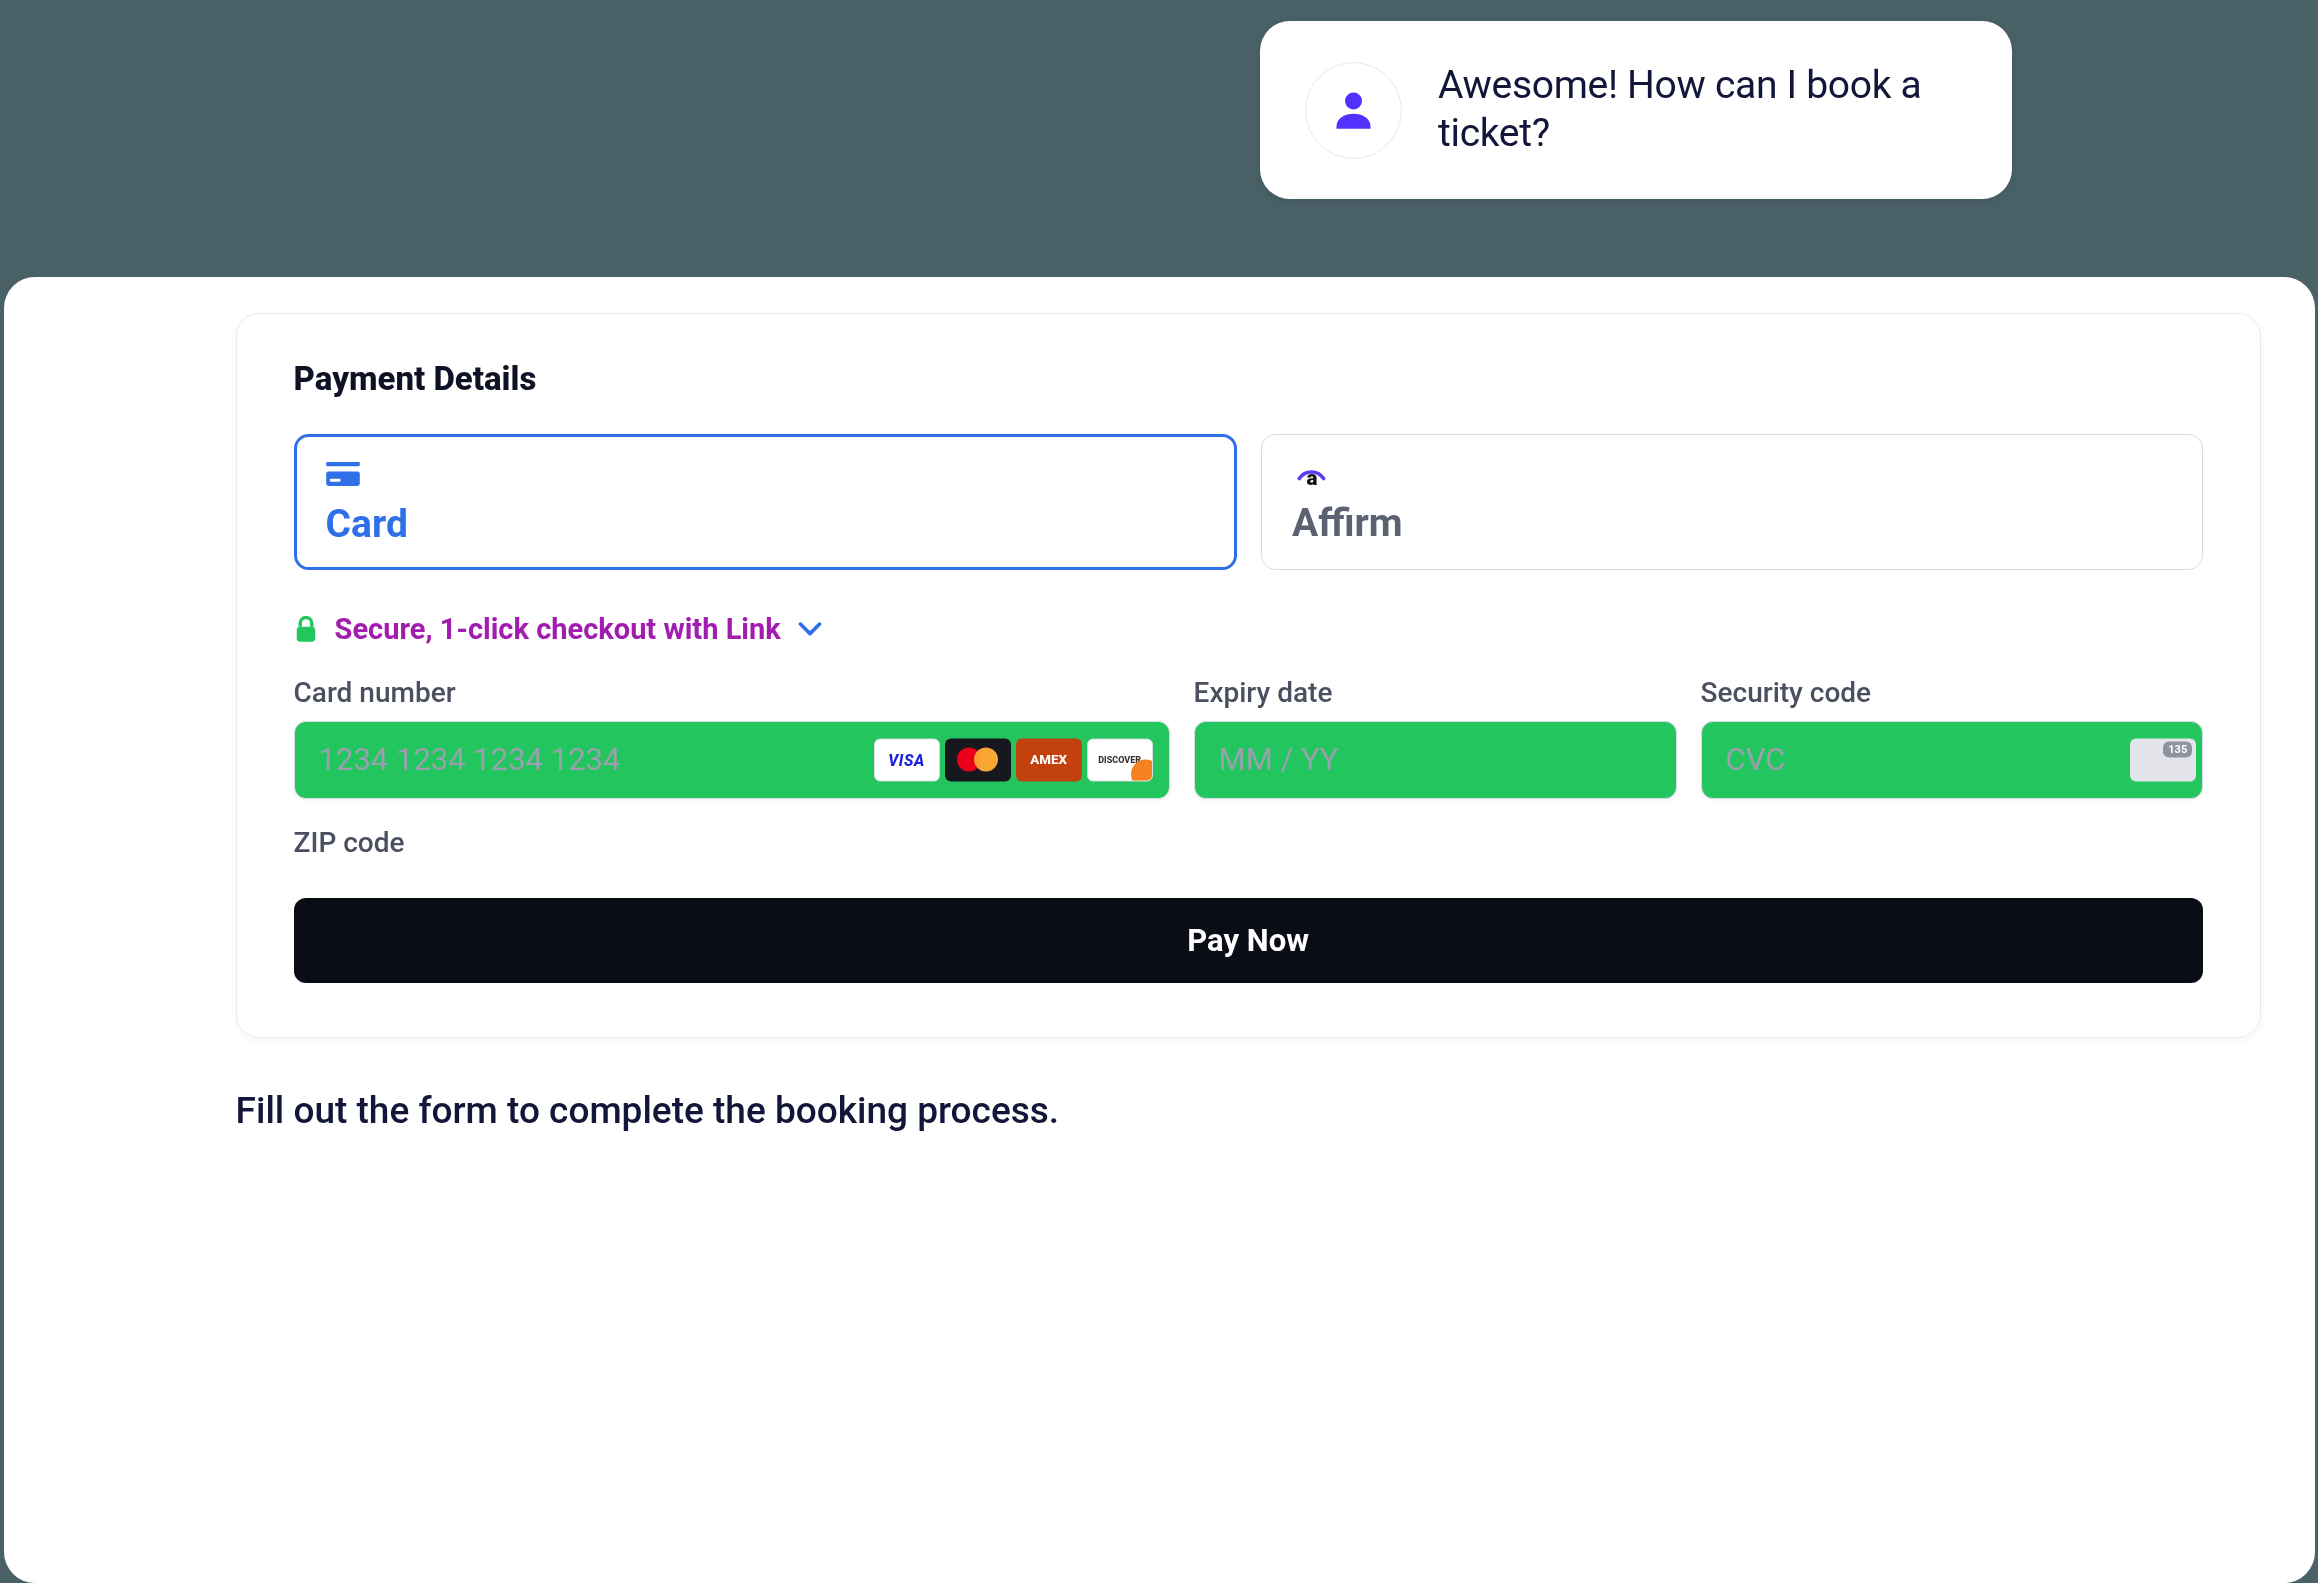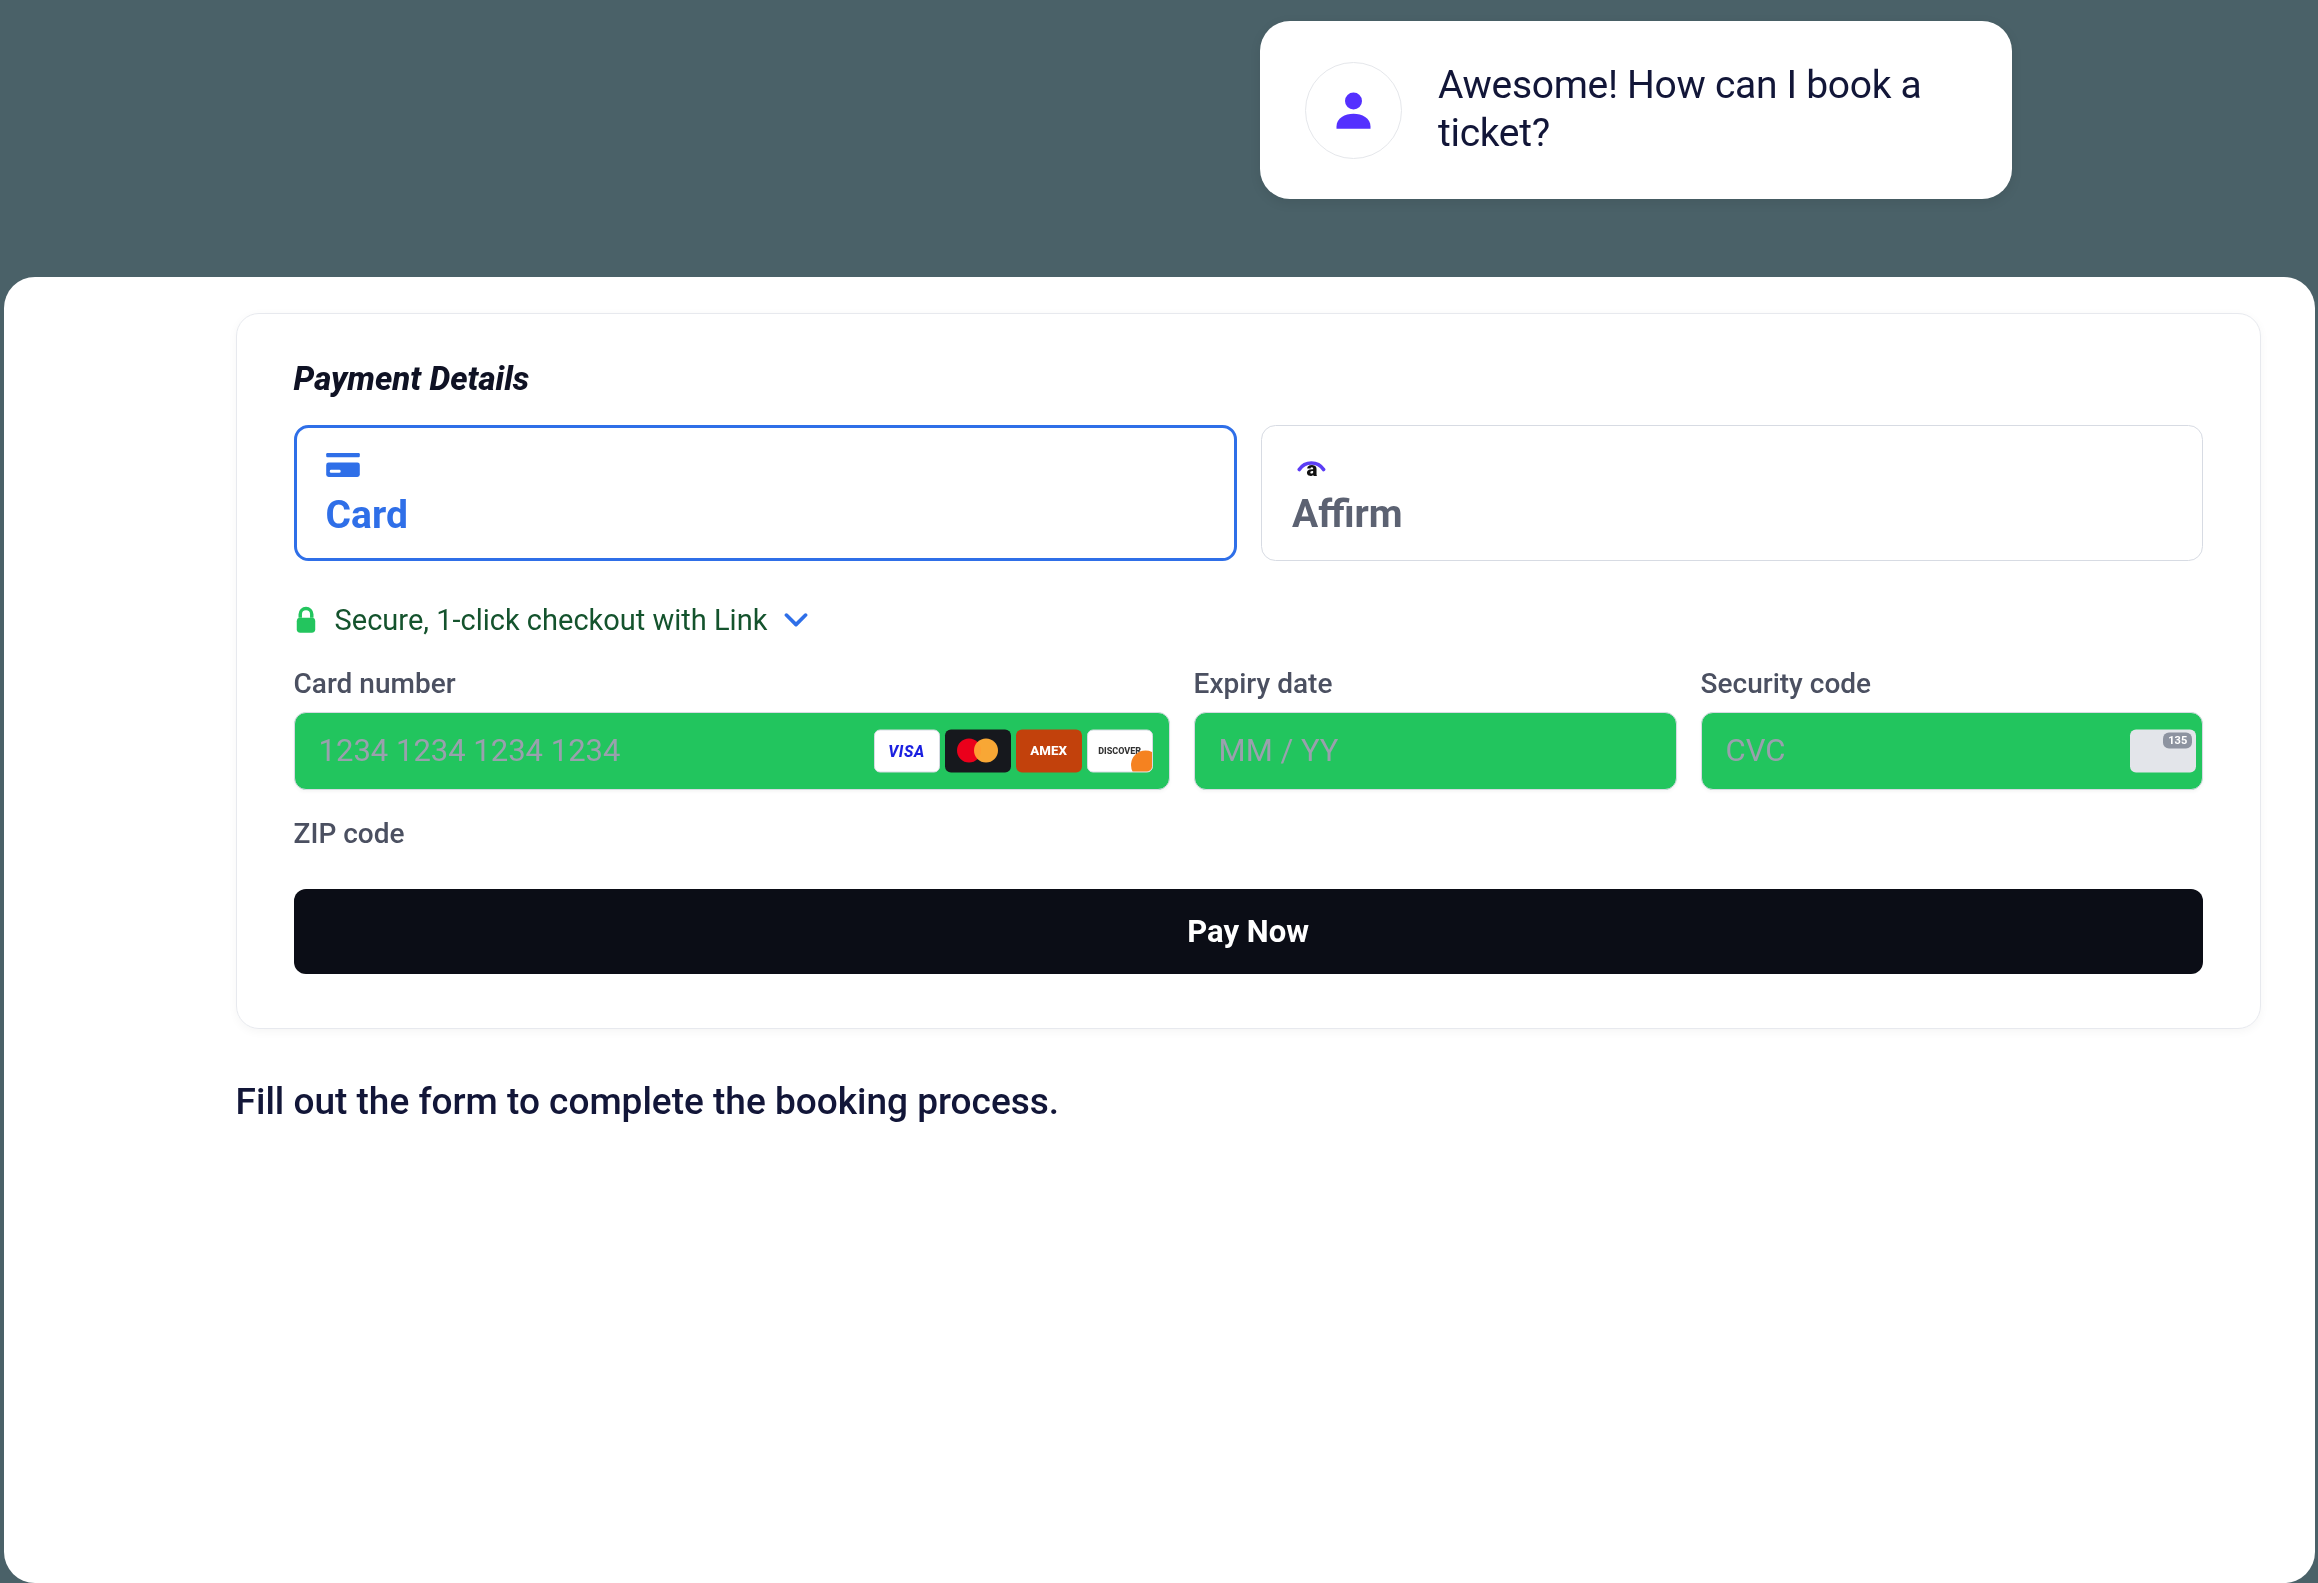--- a/index.html
+++ b/index.html
@@ -11,32 +11,32 @@
     .chat-avatar svg { width:51px; height:51px; }
     .chat-text { font-size:39px; font-weight:400; color:#121638; line-height:1.22; letter-spacing:-0.3px; }
 
     
     .assistant-card { position:absolute; top:277px; left:3.6px; width:2311px; height:1306px; background:#fff; border-radius:31px; padding:36px 54px 42px 232px; }
     .sparkle-badge { position:absolute; top:302px; left:36px; width:139px; height:139px; border-radius:50%; background:linear-gradient(135deg,#6a4bff 0%,#5430ff 100%); display:flex; align-items:center; justify-content:center; }
     .sparkle-badge svg { width:72px; height:72px; }
 
     
     .payment-panel { border:1.8px solid #e7e9ee; border-radius:23px; padding:45px 57px 54px; box-shadow:0 2.4px 9.7px rgba(0,0,0,.04); }
-    .panel-title { font-size:33px; font-weight:800; color:#0f1224; margin-bottom:27px;font-style:italic; }
+    .panel-title { font-size:33px; font-weight:800; color:#0f1224; margin-bottom:36px; }
 
     .method-row { display:flex; gap:24px; margin-bottom:42px; }
     .method-tab { flex:1; border:1.8px solid #d7dbe3; border-radius:14.5px; padding:24px 30px 20.5px; cursor:pointer; }
     .method-tab.selected { border:3px solid #2f6fe8; padding:23px 29px 19.3px; }
     .method-icon { height:28px; margin-bottom:13.3px; display:flex; align-items:center; }
     .method-label { font-size:39px; font-weight:700; }
     .method-tab.selected .method-label { color:#2f6fe8; }
     .method-tab:not(.selected) .method-label { color:#5c6272; }
 
     .link-row { display:flex; align-items:center; gap:17px; margin-bottom:30px; }
-    .link-text { color:#14532d; font-size:29px; font-weight:400; cursor:pointer; }
+    .link-text { color:#a21caf; font-size:29px; font-weight:700; cursor:pointer; }
     .lock-icon svg { width:24px; height:30px; display:block; }
     .chev { color:#2f6fe8; }
     .chev svg{ width:24px; height:15.7px; display:block; }
 
     .fields { display:flex; flex-direction:column; gap:27px; }
     .field-row { display:flex; gap:24px; }
     .field { display:flex; flex-direction:column; gap:12px; flex:1; }
     .field-label { font-size:28px; color:#4b5061; font-weight:500; }
     .input-wrap { position:relative; }
     .text-input { width:100%; height:78px; border:1.8px solid #d7dbe3; border-radius:12px; font-size:31px; color:#1a1f2e; padding:0 24px; background:#22c55e; box-shadow:0 1.8px 3.6px rgba(0,0,0,.04); }

